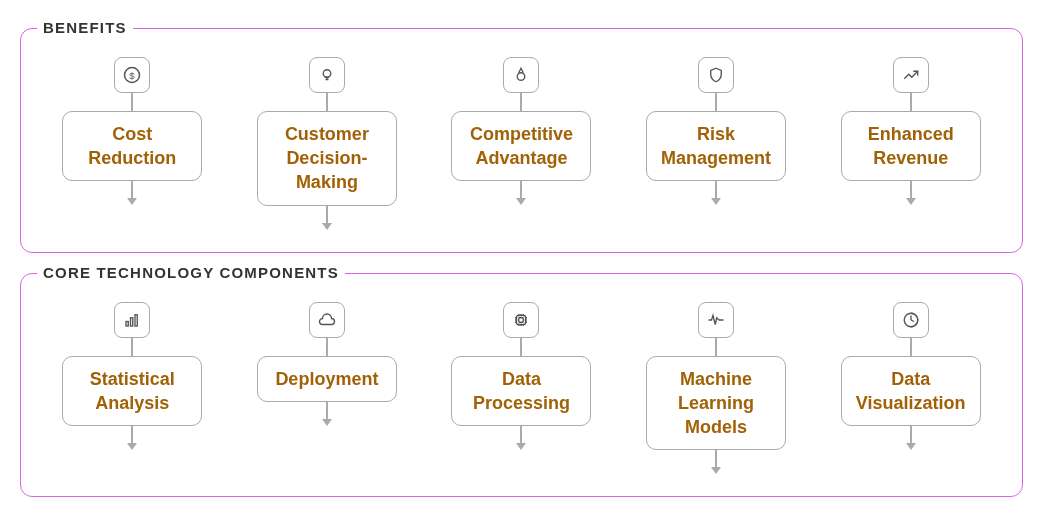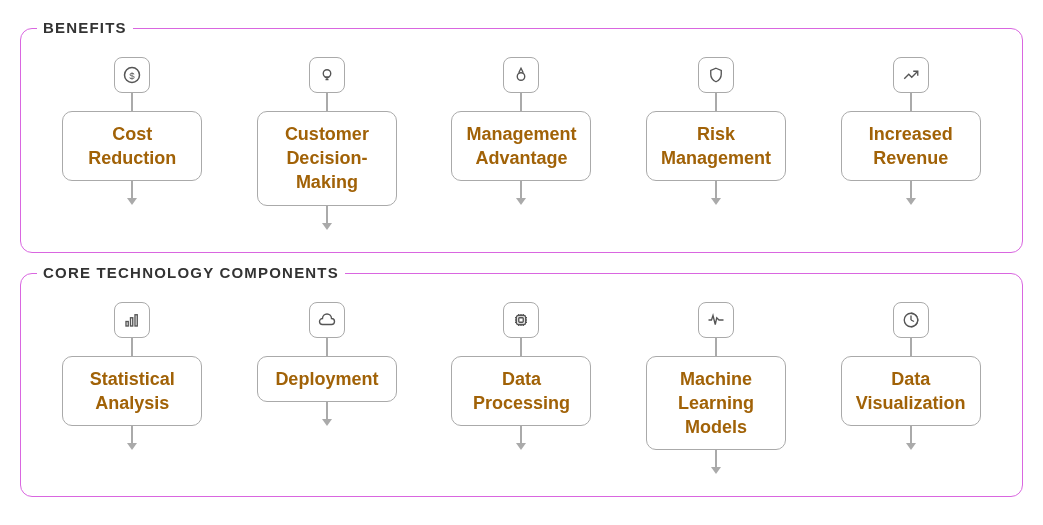--- a/index.html
+++ b/index.html
@@ -140,21 +140,21 @@
 
     <div class="item-col">
       <div class="icon-box">
         <svg viewBox="0 0 24 24" fill="none" stroke="#555" stroke-width="1.8">
           <circle cx="12" cy="14" r="5"></circle>
           <path d="M9 9l3-6 3 6"></path>
         </svg>
       </div>
       <div class="connector-v"></div>
       <div class="card-box">
-        <span class="card-text">Management Advantage</span>
+        <span class="card-text">Competitive Advantage</span>
       </div>
       <div class="connector-bottom"></div>
       <div class="arrow-down"></div>
     </div>
 
 
     <div class="item-col">
       <div class="icon-box">
         <svg viewBox="0 0 24 24" fill="none" stroke="#555" stroke-width="1.8">
           <path d="M12 3l7 3v5c0 5-3.5 8.5-7 10-3.5-1.5-7-5-7-10V6l7-3z"></path>
@@ -170,21 +170,21 @@
 
     <div class="item-col">
       <div class="icon-box">
         <svg viewBox="0 0 24 24" fill="none" stroke="#555" stroke-width="1.8">
           <polyline points="3,17 9,11 13,15 21,7"></polyline>
           <polyline points="15,7 21,7 21,13"></polyline>
         </svg>
       </div>
       <div class="connector-v"></div>
       <div class="card-box">
-        <span class="card-text">Increased Revenue</span>
+        <span class="card-text">Enhanced Revenue</span>
       </div>
       <div class="connector-bottom"></div>
       <div class="arrow-down"></div>
     </div>
 
   </div>
 </div>
 
 <div class="section-container">
   <span class="section-label">CORE TECHNOLOGY COMPONENTS</span>

